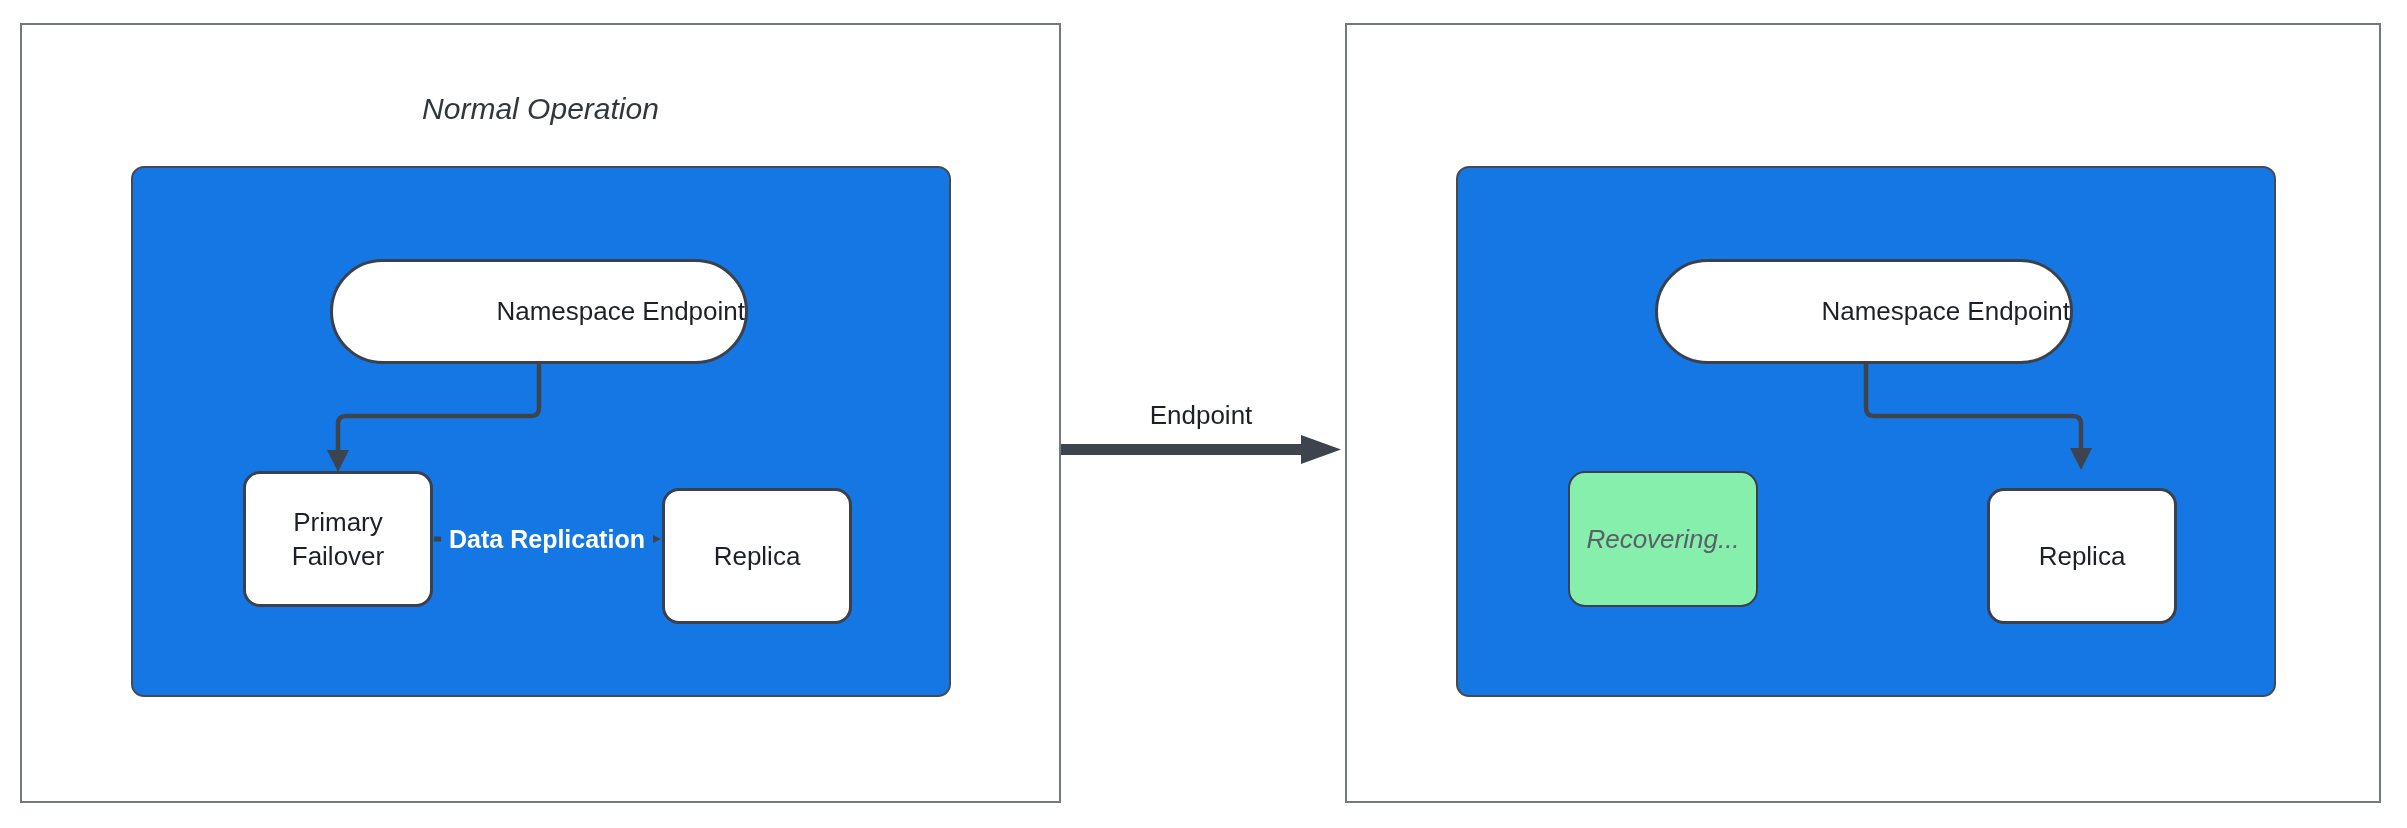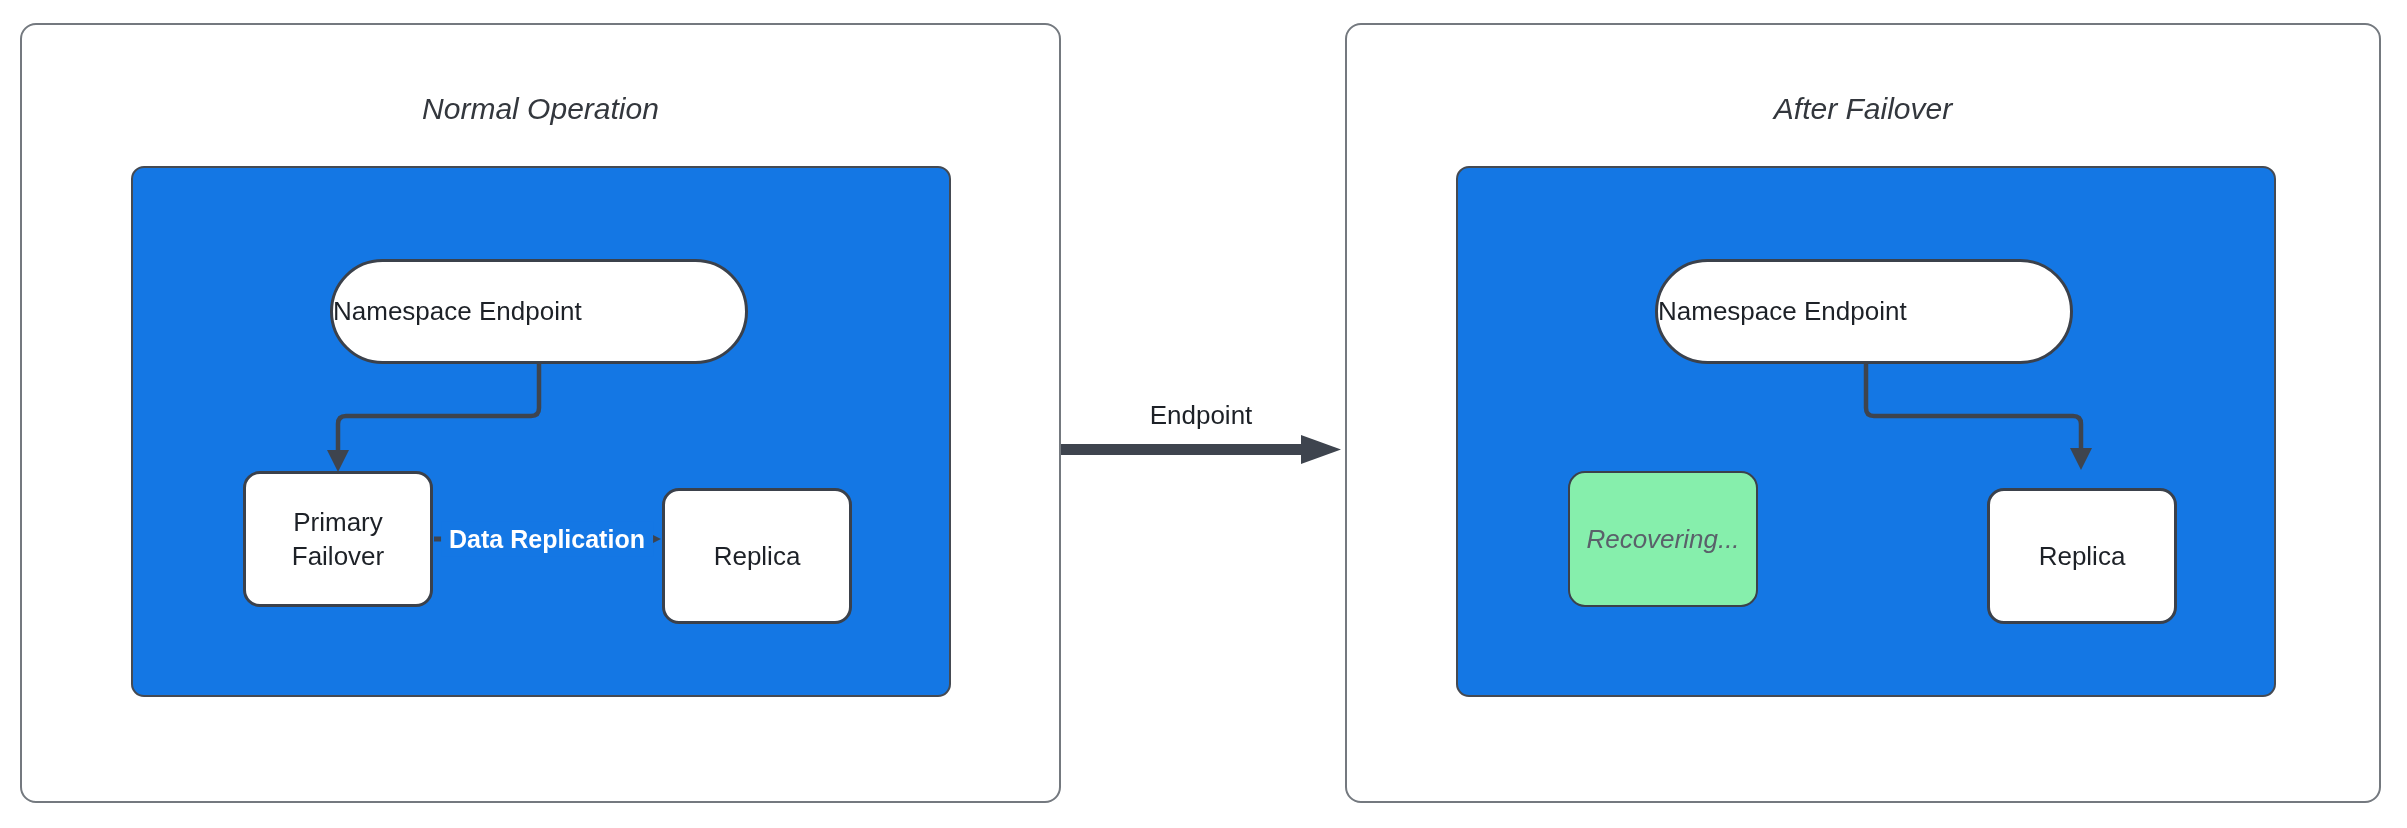--- a/index.html
+++ b/index.html
@@ -11,21 +11,21 @@
     overflow: hidden;
   }
   .canvas { position: absolute; inset: 0; }
 
   
   .panel {
     position: absolute;
     top: 23px; height: 780px;
     background: #ffffff;
     border: 2px solid #74797f;
-    border-radius: 16px;
+    border-radius: 0;
   }
   .panel-left  { left: 20px;   width: 1041px; }
   .panel-right { left: 1345px; width: 1036px; }
 
   .panel-title {
     position: absolute;
     top: 66px; left: 0; right: 0;
     text-align: center;
     font-size: 30px; line-height: 36px;
     font-style: italic; font-weight: 400;
@@ -50,21 +50,21 @@
   }
 
   
   .pill {
     position: absolute;
     left: 197px; top: 91px;
     width: 418px; height: 105px;
     background: #ffffff;
     border: 3px solid #3b414b;
     border-radius: 53px;
-    display: flex; align-items: center; justify-content: flex-start;
+    display: flex; align-items: center; justify-content: flex-end;
     text-align: center;
     font-size: 26px; color: #1d2127;
   }
 
   
   .node {
     position: absolute;
     top: 303px;
     width: 190px; height: 136px;
     background: #ffffff;
@@ -148,21 +148,20 @@
 
   <div class="failover-group">
     <div class="failover-label">Endpoint</div>
     <svg class="failover-arrow" width="280" height="40" viewBox="0 0 280 40">
       <rect x="0" y="14" width="242" height="11" fill="#3e444e"></rect>
       <polygon points="240,5 240,34 280,19.5" fill="#3e444e"></polygon>
     </svg>
   </div>
 
   <section class="panel panel-right">
-    <div class="panel-title">After Failover</div>
 
     <div class="container-box">
 
       <svg class="connector" viewBox="0 0 820 531">
         <path d="M408,194 L408,240 Q408,248 416,248 L615,248 Q623,248 623,256 L623,282" fill="none" stroke="#3e444e" stroke-width="4.5"></path>
         <polygon points="612,280 634,280 623,302" fill="#3e444e"></polygon>
       </svg>
 
       <div class="pill">
         <span>Namespace Endpoint</span>

